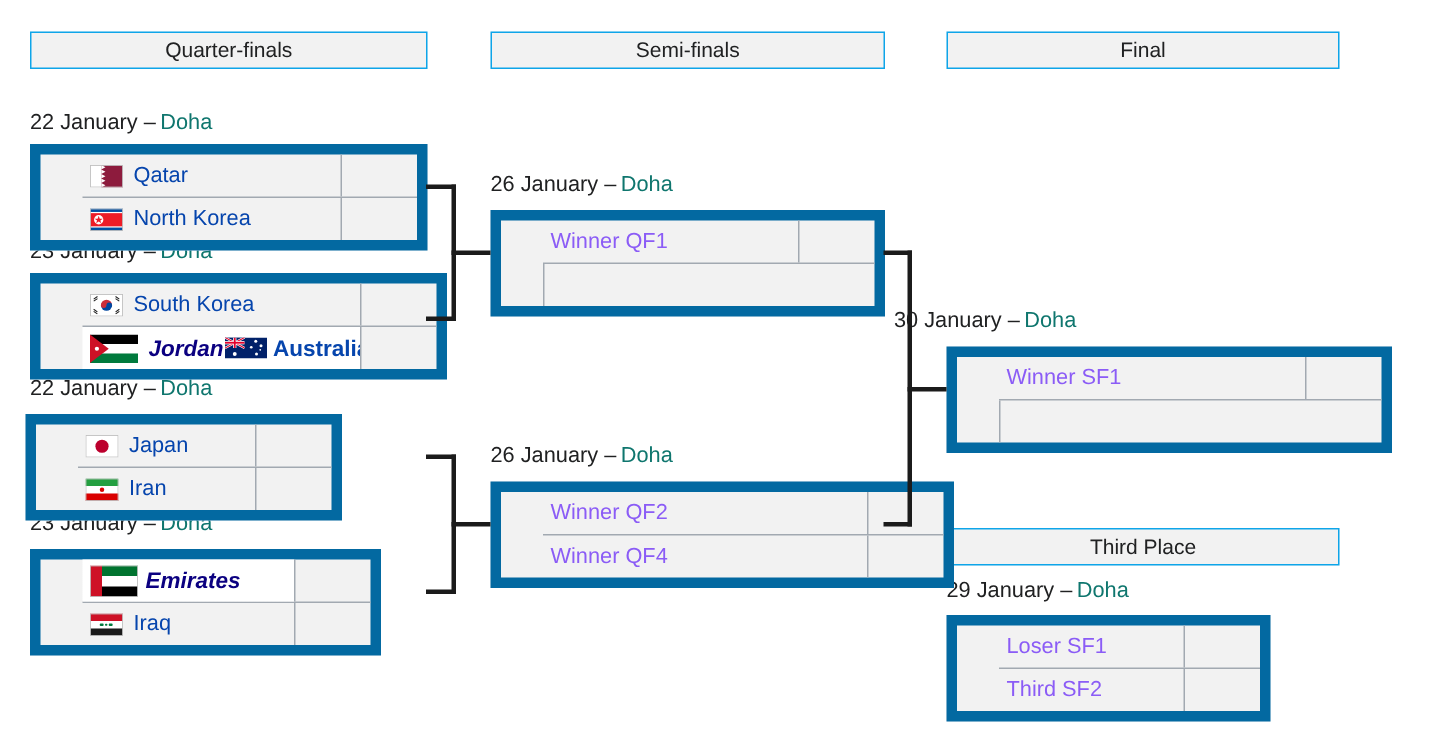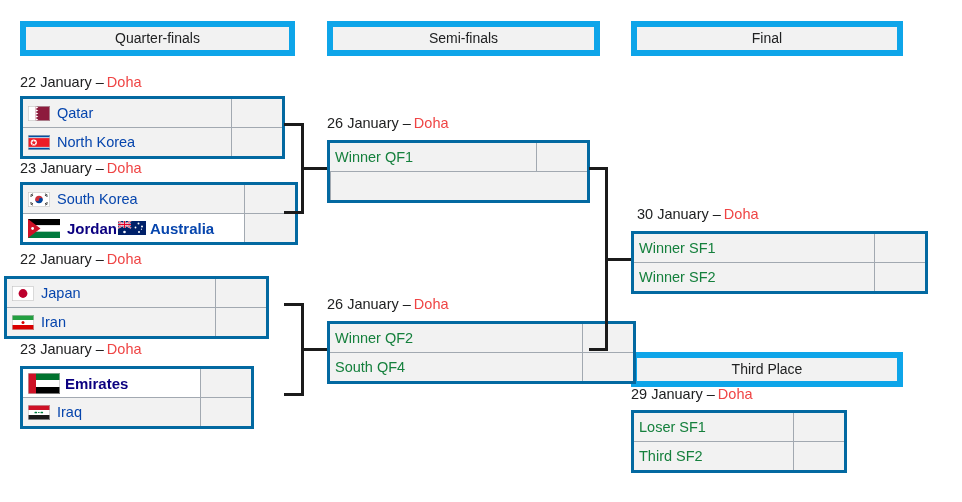--- a/index.html
+++ b/index.html
@@ -1,32 +1,32 @@
 <!DOCTYPE html>
 <html><head>
 <meta charset="utf-8">
 <style>
   html,body{margin:0;padding:0;background:#fff;}
   .wrap{position:relative;width:962px;height:502px;background:#fff;
         font-family:"Liberation Sans",sans-serif;color:#202122;overflow:hidden;}
-  .hdr{position:absolute;height:23px;background:#f2f2f2;border:6px solid #0ea5e9;
+  .hdr{position:absolute;height:23px;background:#f2f2f2;border:1px solid #0ea5e9;
        text-align:center;line-height:23px;font-size:14px;box-sizing:content-box;}
   .date{position:absolute;font-size:14.5px;white-space:nowrap;}
-  .date .venue{color:#ef4444;cursor:pointer;text-decoration:none;margin-left:3px;}
-  .match{position:absolute;background:#f2f2f2;border:3px solid #0369a1;box-sizing:border-box;}
+  .date .venue{color:#0f766e;cursor:pointer;text-decoration:none;margin-left:3px;}
+  .match{position:absolute;background:#f2f2f2;border:7px solid #0369a1;box-sizing:border-box;padding-left:28px;}
   .trow{display:flex;height:28px;align-items:center;}
   .trow + .trow{border-top:1px solid #a2a9b1;}
   .tcell{flex:1;display:flex;align-items:center;height:100%;padding-left:5px;overflow:hidden;white-space:nowrap;}
   .scell{width:50px;height:100%;border-left:1px solid #a2a9b1;}
   .flag{display:inline-block;line-height:0;margin-right:7px;flex:none;}
   .flag svg{display:block;}
   .tname{color:#0645ad;font-size:14.5px;text-decoration:none;cursor:pointer;}
-  .plain{color:#15803d;font-size:14.5px;}
+  .plain{color:#8b5cf6;font-size:14.5px;}
   .bold{font-weight:bold;font-size:15px;}
-  .navy{color:#0b0080;}
+  .navy{color:#0b0080;font-style:italic;}
   .white-cell{background:#fff;}
   .uae-cell{background:linear-gradient(90deg,#fff 0,#fff 196px,#f2f2f2 196px);}
   .conn{position:absolute;background:#1b1b1b;}
 </style>
 </head>
 <body>
 
 <div class="wrap">
 
   <div class="hdr" style="left:20px;top:21px;width:263px">Quarter-finals</div>
@@ -45,21 +45,21 @@
   </div>
   <div class="date" style="left:20px;top:341px">
     <span>23 January –</span><a class="venue">Doha</a>
   </div>
   <div class="date" style="left:327px;top:115px">
     <span>26 January –</span><a class="venue">Doha</a>
   </div>
   <div class="date" style="left:327px;top:296px">
     <span>26 January –</span><a class="venue">Doha</a>
   </div>
-  <div class="date" style="left:637px;top:206px">
+  <div class="date" style="left:596px;top:206px">
     <span>30 January –</span><a class="venue">Doha</a>
   </div>
   <div class="date" style="left:631px;top:386px">
     <span>29 January –</span><a class="venue">Doha</a>
   </div>
 
   <div class="match" style="left:20px;top:96px;width:265px">
     <div class="trow">
       <div class="tcell">
         <span class="flag">
@@ -154,21 +154,21 @@
               <circle cx="21" cy="11" r="1" fill="#fff"></circle>
               <circle cx="23.5" cy="8.2" r="0.6" fill="#fff"></circle>
             </svg>
         </span>
         <a class="tname bold">Australia</a>
       </div>
       <div class="scell"></div>
     </div>
   </div>
 
-  <div class="match" style="left:4px;top:276px;width:265px">
+  <div class="match" style="left:17px;top:276px;width:211px">
     <div class="trow">
       <div class="tcell">
         <span class="flag">
           <svg width="22" height="15" viewBox="0 0 22 15">
               <rect width="22" height="15" fill="#fff"></rect>
               <circle cx="11" cy="7.5" r="4.4" fill="#bc002d"></circle>
               <rect x="0.3" y="0.3" width="21.4" height="14.4" fill="none" stroke="#c0c0c0" stroke-width="0.6"></rect>
             </svg>
         </span>
         <a class="tname">Japan</a>
@@ -243,37 +243,34 @@
 
   <div class="match" style="left:327px;top:321px;width:309px">
     <div class="trow">
       <div class="tcell">
         <span class="plain">Winner QF2</span>
       </div>
       <div class="scell"></div>
     </div>
     <div class="trow">
       <div class="tcell">
-        <span class="plain">South QF4</span>
+        <span class="plain">Winner QF4</span>
       </div>
       <div class="scell"></div>
     </div>
   </div>
 
   <div class="match" style="left:631px;top:231px;width:297px">
     <div class="trow">
       <div class="tcell">
         <span class="plain">Winner SF1</span>
       </div>
       <div class="scell"></div>
     </div>
     <div class="trow">
-      <div class="tcell">
-        <span class="plain">Winner SF2</span>
-      </div>
       <div class="scell"></div>
     </div>
   </div>
 
   <div class="match" style="left:631px;top:410px;width:216px">
     <div class="trow">
       <div class="tcell">
         <span class="plain">Loser SF1</span>
       </div>
       <div class="scell"></div>

